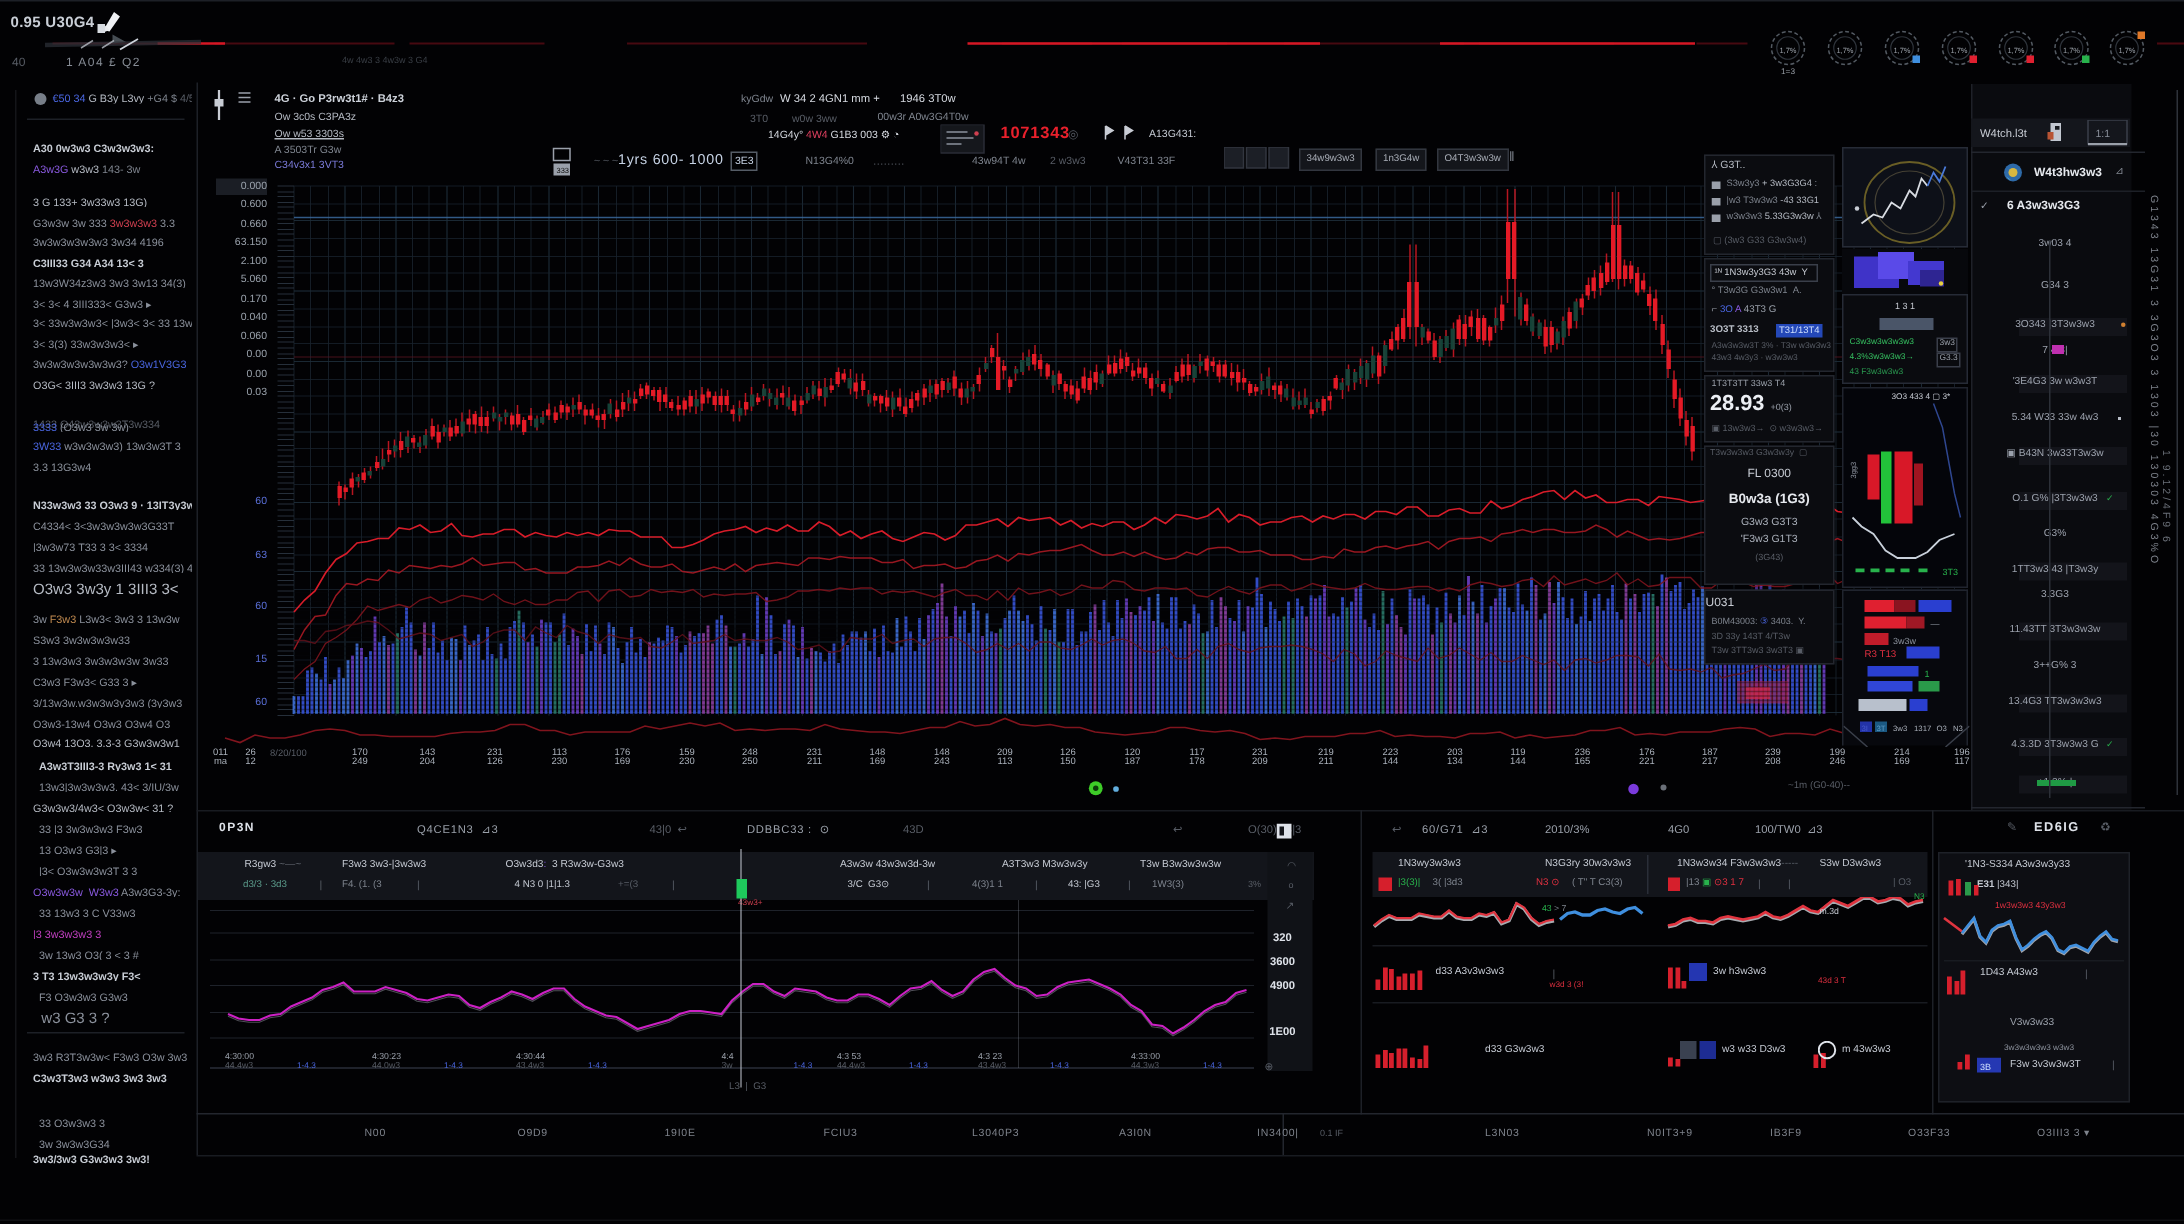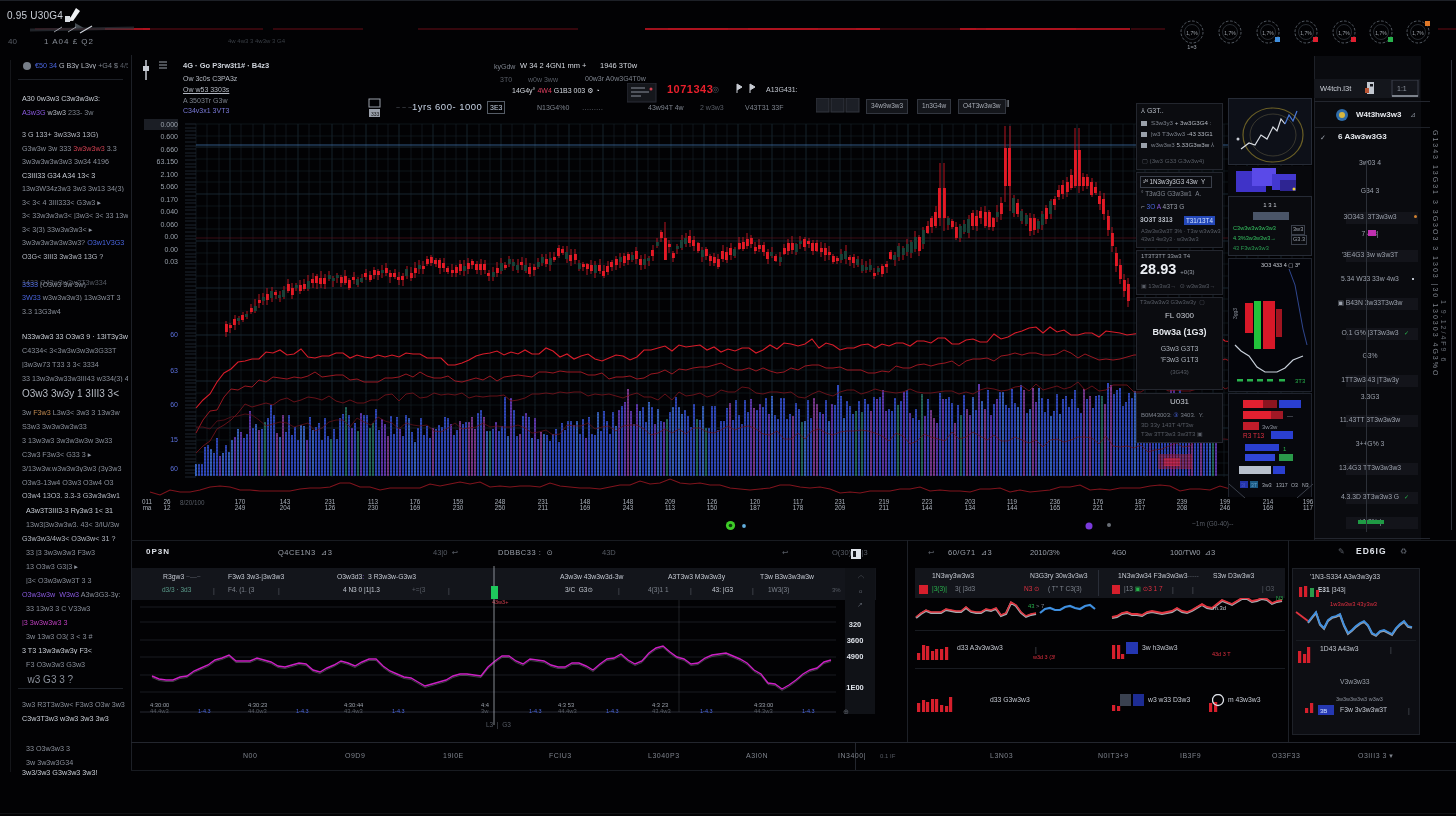--- a/index.html
+++ b/index.html
@@ -1,18 +1,18 @@
 <!DOCTYPE html>
 <html><head><meta charset="utf-8"><style>
 *{margin:0;padding:0;box-sizing:border-box}
 html,body{width:1456px;height:816px;background:#020204;overflow:hidden;
 font-family:"Liberation Sans",sans-serif;-webkit-font-smoothing:antialiased}
 .ab{position:absolute}
 .t{position:absolute;white-space:nowrap;color:#8b919c;font-size:7px;line-height:1}
-.w{color:#b6bbc4}.wb{color:#c9ced6;font-weight:normal}.g{color:#7e848e}.g2{color:#585d66}
+.w{color:#b6bbc4}.wb{color:#c9ced6;font-weight:bold}.g{color:#7e848e}.g2{color:#585d66}
 .bl{color:#4a66e0}.pu{color:#8a5ae0}.rd{color:#d04050}.mg{color:#c040c0}
 .vline{position:absolute;width:1px;background:#1d2027}
 .hline{position:absolute;height:1px;background:#1d2027}
 .panel{position:absolute;background:#0a0b0f;border:1px solid #23262e}
 </style></head><body>
 
 <svg id="baselayer" width="1456" height="816" viewBox="0 0 1456 816" style="position:absolute;left:0;top:0">
     <path d="M35 29H1165" stroke="#5e0c14" stroke-width="1.4" stroke-dasharray="70,38,120,10,90,55,160,90,60,20" opacity="0.75"></path>
     <path d="M105 29H150M645 29H880M960 29H1130" stroke="#d51724" stroke-width="1.7"></path>
     <path d="M1438 29H1456" stroke="#7a0e18" stroke-width="1.4" opacity="0.6"></path>
@@ -345,21 +345,21 @@
   </svg>
 <div class="t g2" style="left:8px;top:38px;font-size:8px">40</div>
 <div class="t" style="left:44px;top:38px;font-size:8px;color:#878d96;letter-spacing:1px">1 A04 £ Q2</div>
 <div class="t g2" style="left:228px;top:38px;font-size:6px;color:#3a3f46">4w 4w3 3 4w3w 3 G4</div>
 <svg class="ab" style="left:22px;top:61px" width="10" height="10">
     <circle cx="5" cy="5" r="4" fill="#777e88"></circle>
   </svg>
 <div class="t" style="left:35px;top:62px;font-size:7.2px;width:93px;overflow:hidden"><span class="bl">€50 34</span> <span class="w">G B3y L3vy</span> <span class="g">+G4 $</span> <span class="g2">4/50</span></div>
 <div class="hline" style="left:18px;top:79px;width:105px"></div>
 <div class="t" style="left:22px;top:95px;font-size:7.2px;width:106px;overflow:hidden"><span class="wb">A30 0w3w3 C3w3w3w3:</span></div>
-<div class="t" style="left:22px;top:109px;font-size:7.2px;width:106px;overflow:hidden"><span class="pu">A3w3G</span> <span class="w">w3w3</span> <span class="g">233- 3w</span></div>
+<div class="t" style="left:22px;top:109px;font-size:7.2px;width:106px;overflow:hidden"><span class="pu">A3w3G</span> <span class="w">w3w3</span> <span class="g">143- 3w</span></div>
 <div class="t" style="left:22px;top:131px;font-size:7.2px;width:106px;overflow:hidden"><span class="w">3 G 133+ 3w33w3 13G)</span></div>
 <div class="t" style="left:22px;top:145px;font-size:7.2px;width:106px;overflow:hidden">G3w3w 3w 333 <span class="rd">3w3w3w3</span> 3.3</div>
 <div class="t" style="left:22px;top:158px;font-size:7.2px;width:106px;overflow:hidden">3w3w3w3w3w3 3w34 4196</div>
 <div class="t" style="left:22px;top:172px;font-size:7.2px;width:106px;overflow:hidden"><span class="wb">C3III33 G34 A34 13&lt; 3</span></div>
 <div class="t" style="left:22px;top:185px;font-size:7.2px;width:106px;overflow:hidden">13w3W34z3w3 3w3 3w13 34(3)</div>
 <div class="t" style="left:22px;top:199px;font-size:7.2px;width:106px;overflow:hidden">3&lt; 3&lt; 4 3III333&lt; G3w3  ▸</div>
 <div class="t" style="left:22px;top:212px;font-size:7.2px;width:106px;overflow:hidden">3&lt; 33w3w3w3&lt; |3w3&lt; 3&lt; 33 13w</div>
 <div class="t" style="left:22px;top:226px;font-size:7.2px;width:106px;overflow:hidden">3&lt; 3(3) 33w3w3w3&lt;  ▸</div>
 <div class="t" style="left:22px;top:239px;font-size:7.2px;width:106px;overflow:hidden">3w3w3w3w3w3w3? <span class="bl">O3w1V3G3</span></div>
 <div class="t" style="left:22px;top:253px;font-size:7.2px;width:106px;overflow:hidden"><span class="w">O3G&lt; 3III3 3w3w3 13G ?</span></div>
@@ -540,21 +540,21 @@
 </div>
 <div class="panel" style="left:1136px;top:297px;width:87px;height:93px;background:#0b0c10">
 <div class="t g2" style="left:3px;top:2px;font-size:5.8px">T3w3w3w3 G3w3w3y &nbsp;▢</div>
 <div class="t" style="left:0;top:14px;width:85px;text-align:center;font-size:8px;color:#c8ccd4">FL 0300</div>
 <div class="t" style="left:0;top:30px;width:85px;text-align:center;font-size:9px;font-weight:bold;color:#e6e9ee">B0w3a (1G3)</div>
 <div class="t" style="left:0;top:47px;width:85px;text-align:center;font-size:7px;color:#aab0ba">G3w3 G3T3</div>
 <div class="t" style="left:0;top:58px;width:85px;text-align:center;font-size:7px;color:#aab0ba">'F3w3 G1T3</div>
 <div class="t" style="left:0;top:71px;width:85px;text-align:center;font-size:6px;color:#5a5f68">(3G43)</div>
 </div>
 <div class="panel" style="left:1136px;top:393px;width:87px;height:50px;background:#0b0c10">
-<div class="t" style="left:0;top:4px;width:85px;text-align:center;font-size:8px;color:#c8ccd4">U031</div>
+<div class="t" style="left:0;top:4px;width:85px;font-size:8px;color:#c8ccd4">U031</div>
 <div class="t g" style="left:4px;top:18px;font-size:6px">B0M43003: <span class="bl">③</span> 3403. &nbsp;Y.</div>
 <div class="t g2" style="left:4px;top:28px;font-size:6px">3D 33y 143T 4/T3w</div>
 <div class="t g2" style="left:4px;top:37px;font-size:6px">T3w 3TT3w3 3w3T3 ▣</div>
 </div>
 <div class="panel" style="left:1228px;top:98px;width:84px;height:67px;background:#0d1018;border-color:#262b36">
 <svg class="ab" style="left:0;top:0" width="84" height="67">
 <ellipse cx="44" cy="36" rx="30" ry="27" fill="none" stroke="#7a6c28" stroke-width="1.2" opacity="0.85"></ellipse>
 <ellipse cx="44" cy="36" rx="23" ry="21" fill="none" stroke="#6a6248" stroke-width="0.8" opacity="0.6"></ellipse>
 <polyline points="12,50 20,44 26,46 32,36 38,40 44,28 48,32 52,20 56,25" fill="none" stroke="#d8dce2" stroke-width="1.2"></polyline>
 <polyline points="56,25 60,16 64,22 68,12" fill="none" stroke="#4a7ad8" stroke-width="1.2"></polyline>

